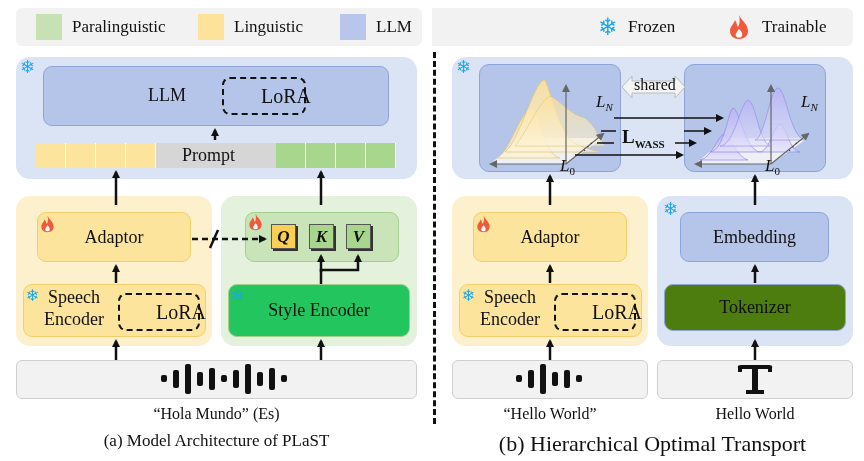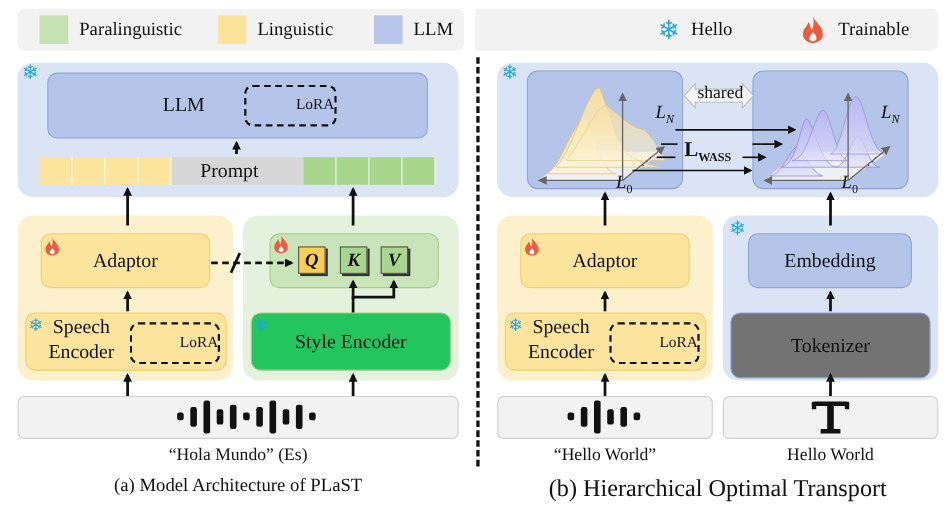--- a/index.html
+++ b/index.html
@@ -5,21 +5,21 @@
   * { box-sizing: border-box; margin: 0; padding: 0; }
   html, body { width: 864px; height: 461px; background: #ffffff; overflow: hidden; }
   body { position: relative; font-family: "Liberation Serif", "DejaVu Serif", serif; color: #111; }
   .abs { position: absolute; }
   .legend { left: 16px; top: 8px; width: 406px; height: 38px; background: #f2f2f2; border-radius: 6px; }
   .legend2 { left: 432px; top: 8px; width: 421px; height: 38px; background: #f2f2f2; border-radius: 0 6px 6px 0; }
   .leg-item { display: flex; align-items: center; position: absolute; top: 0; height: 38px; font-size: 17px; }
   .swatch { width: 26px; height: 26px; margin-right: 10px; }
   .region { border-radius: 14px; }
   .box { border-radius: 9px; display: flex; align-items: center; justify-content: center; font-size: 18px; }
-  .lora { border: 2px dashed #111; border-radius: 8px; display: flex; align-items: center; justify-content: center; font-size: 14px; gap: 44px; }
+  .lora { border: 2px dashed #111; border-radius: 8px; display: flex; align-items: center; justify-content: center; font-size: 20px; gap: 44px; }
   .input-box { background: #f2f2f2; border: 1.5px solid #cfcfcf; border-radius: 6px; }
   .caption { font-size: 16px; text-align: center; }
   .qkv { width: 25px; height: 25px; border: 1.5px solid #555; display: flex; align-items: center; justify-content: center; font-weight: bold; font-style: italic; font-size: 17px; box-shadow: 2px 2px 0 #333; }
   svg.overlay { position: absolute; left: 0; top: 0; width: 864px; height: 461px; pointer-events: none; }
   .cell { position: absolute; top: 0; height: 25px; border-right: 1px solid #fff; }
 </style>
 </head>
 <body>
 
 <div class="abs legend">
@@ -32,21 +32,21 @@
     <span>Paralinguistic</span>
   </div>
   <div class="leg-item" style="left:324px">
     <div class="swatch" style="background:#b7c6ea"></div>
     <span>LLM</span>
   </div>
 </div>
 <div class="abs legend2">
   <div class="leg-item" style="left:166px">
     <span style="color:#1ea7e6;font-size:24px;margin-right:10px;font-family:'DejaVu Sans',sans-serif">❄</span>
-    <span>Hello</span>
+    <span>Frozen</span>
   </div>
   <div class="leg-item" style="left:296px">
     <svg width="22" height="26" viewBox="0 0 22 26" style="margin-right:12px">
       <path d="M11 1 C13 6 20 10 20 17 C20 22 16 25 11 25 C6 25 2 22 2 17 C2 12 6 10 7 6 C9 9 9 12 10 13 C12 10 12 5 11 1 Z" fill="#f05a3c"></path>
       <path d="M11 15 C13 17 15 19 14 22 C13 24 9 24 8 22 C7 20 9 18 11 15 Z" fill="#fff"></path>
     </svg>
     <span>Trainable</span>
   </div>
 </div>
 
@@ -139,21 +139,21 @@
       <path d="M11 15 C13 17 15 19 14 22 C13 24 9 24 8 22 C7 20 9 18 11 15 Z" fill="#fff"></path>
     </svg>
   <span>LoRA</span>
 </div>
 
 <div class="abs region" style="left:657px;top:196px;width:196px;height:150px;background:#dbe4f5"></div>
 <span class="abs" style="left:663px;top:198px;color:#1ea7e6;font-size:18px;font-family:'DejaVu Sans',sans-serif">❄</span>
 <div class="abs box" style="left:680px;top:212px;width:149px;height:50px;background:#b5c5ea;border:1.5px solid #8ea4d8">
   <span>Embedding</span>
 </div>
-<div class="abs box" style="left:664px;top:284px;width:182px;height:60px;background:#737373;border:1.5px solid #8ea4d8">
+<div class="abs box" style="left:664px;top:284px;width:182px;height:47px;background:#4d7c0f;border:1.5px solid #8ea4d8">
   <span>Tokenizer</span>
 </div>
 
 <div class="abs input-box" style="left:452px;top:360px;width:196px;height:39px"></div>
 <div class="abs input-box" style="left:657px;top:360px;width:196px;height:39px"></div>
 <span class="abs caption" style="left:452px;top:405px;width:196px">“Hello World”</span>
 <span class="abs caption" style="left:657px;top:405px;width:196px">Hello World</span>
 <span class="abs caption" style="left:452px;top:431px;width:401px;font-size:22px">(b) Hierarchical Optimal Transport</span>
 
 <svg class="overlay">

